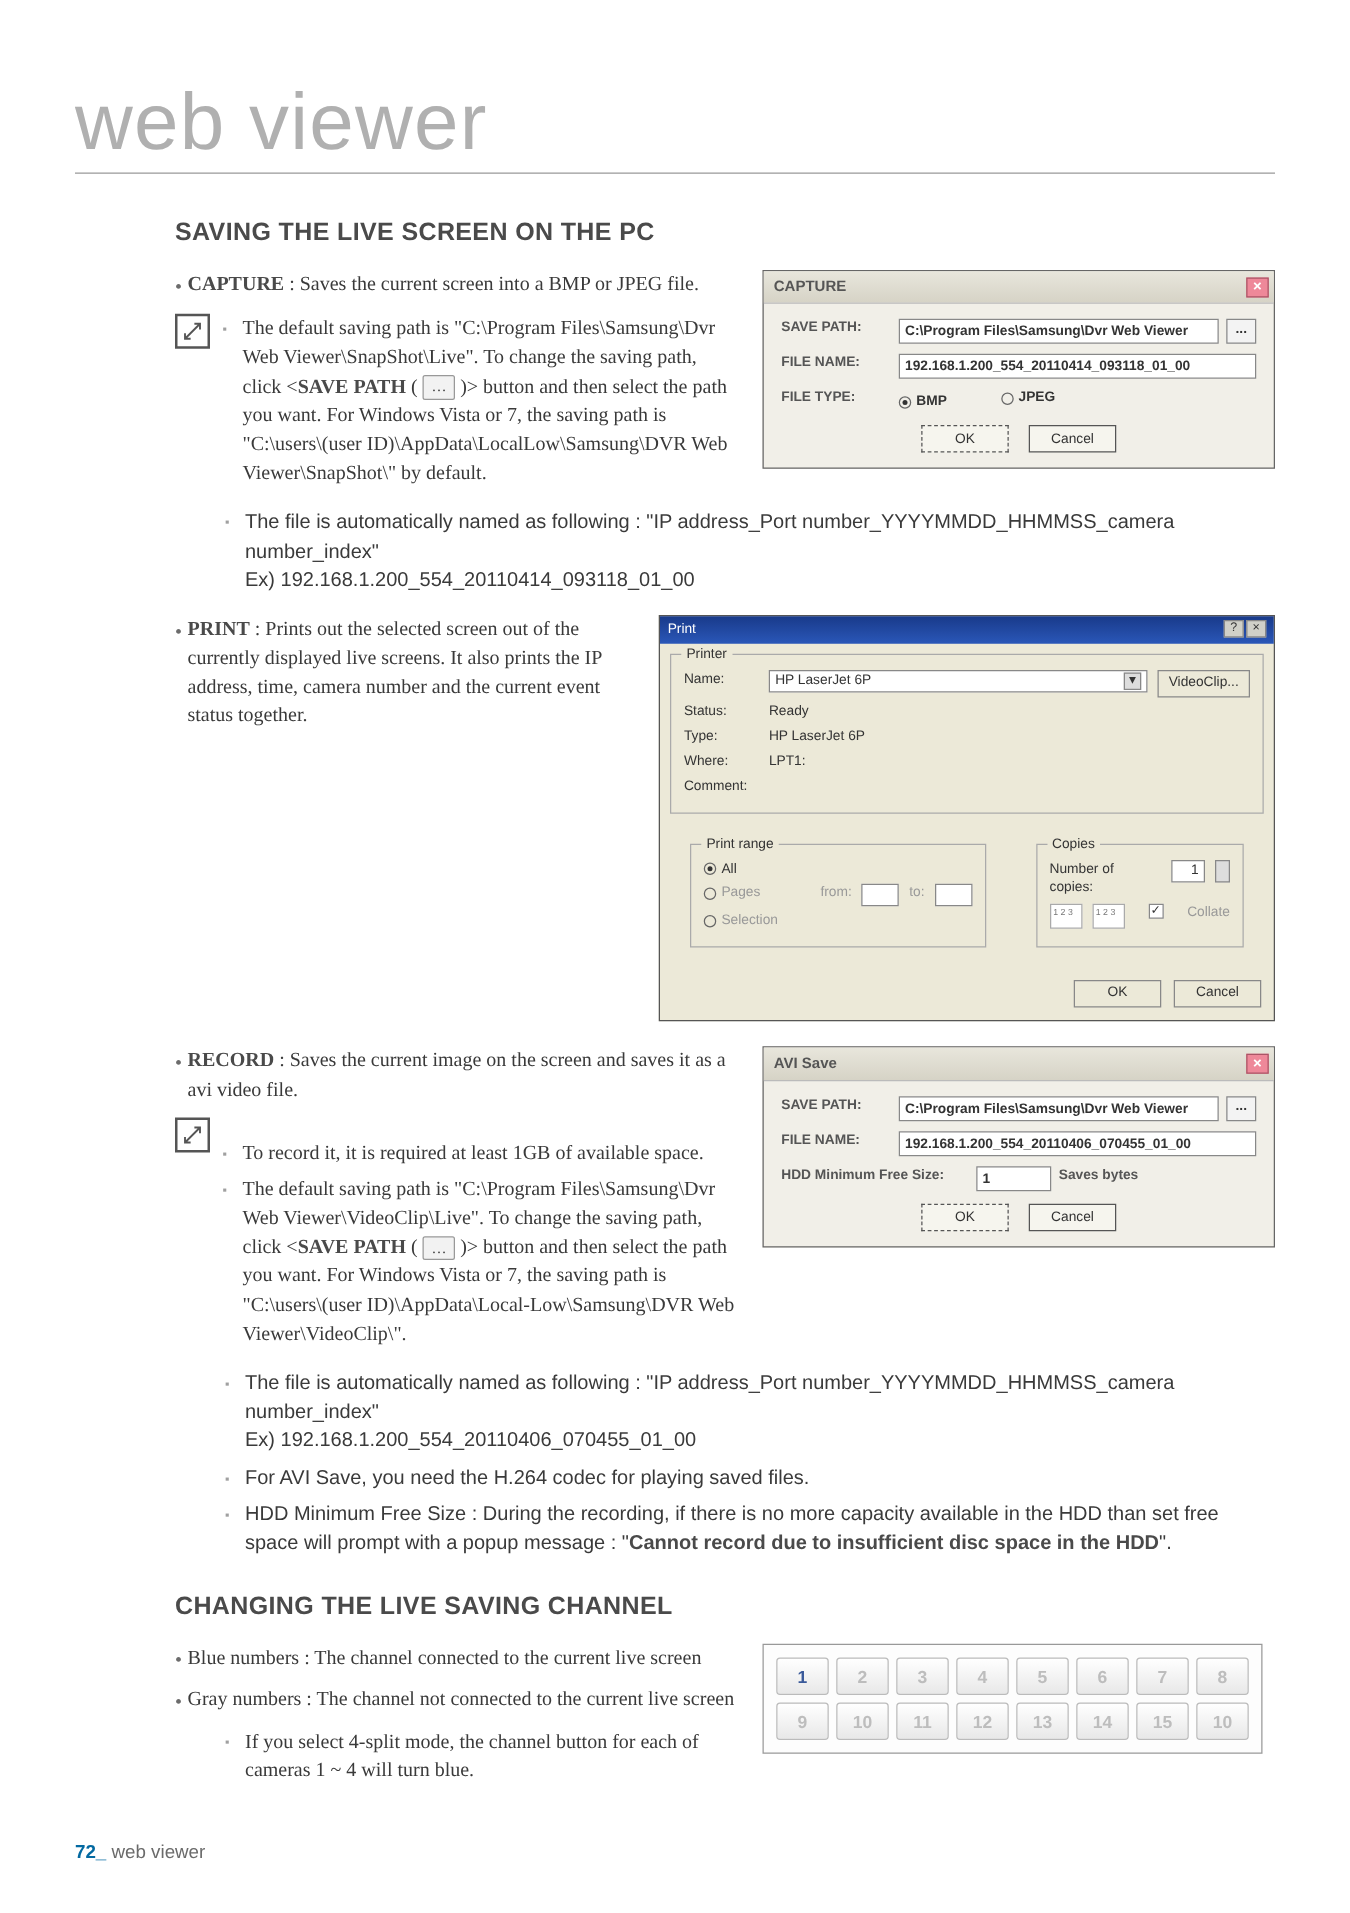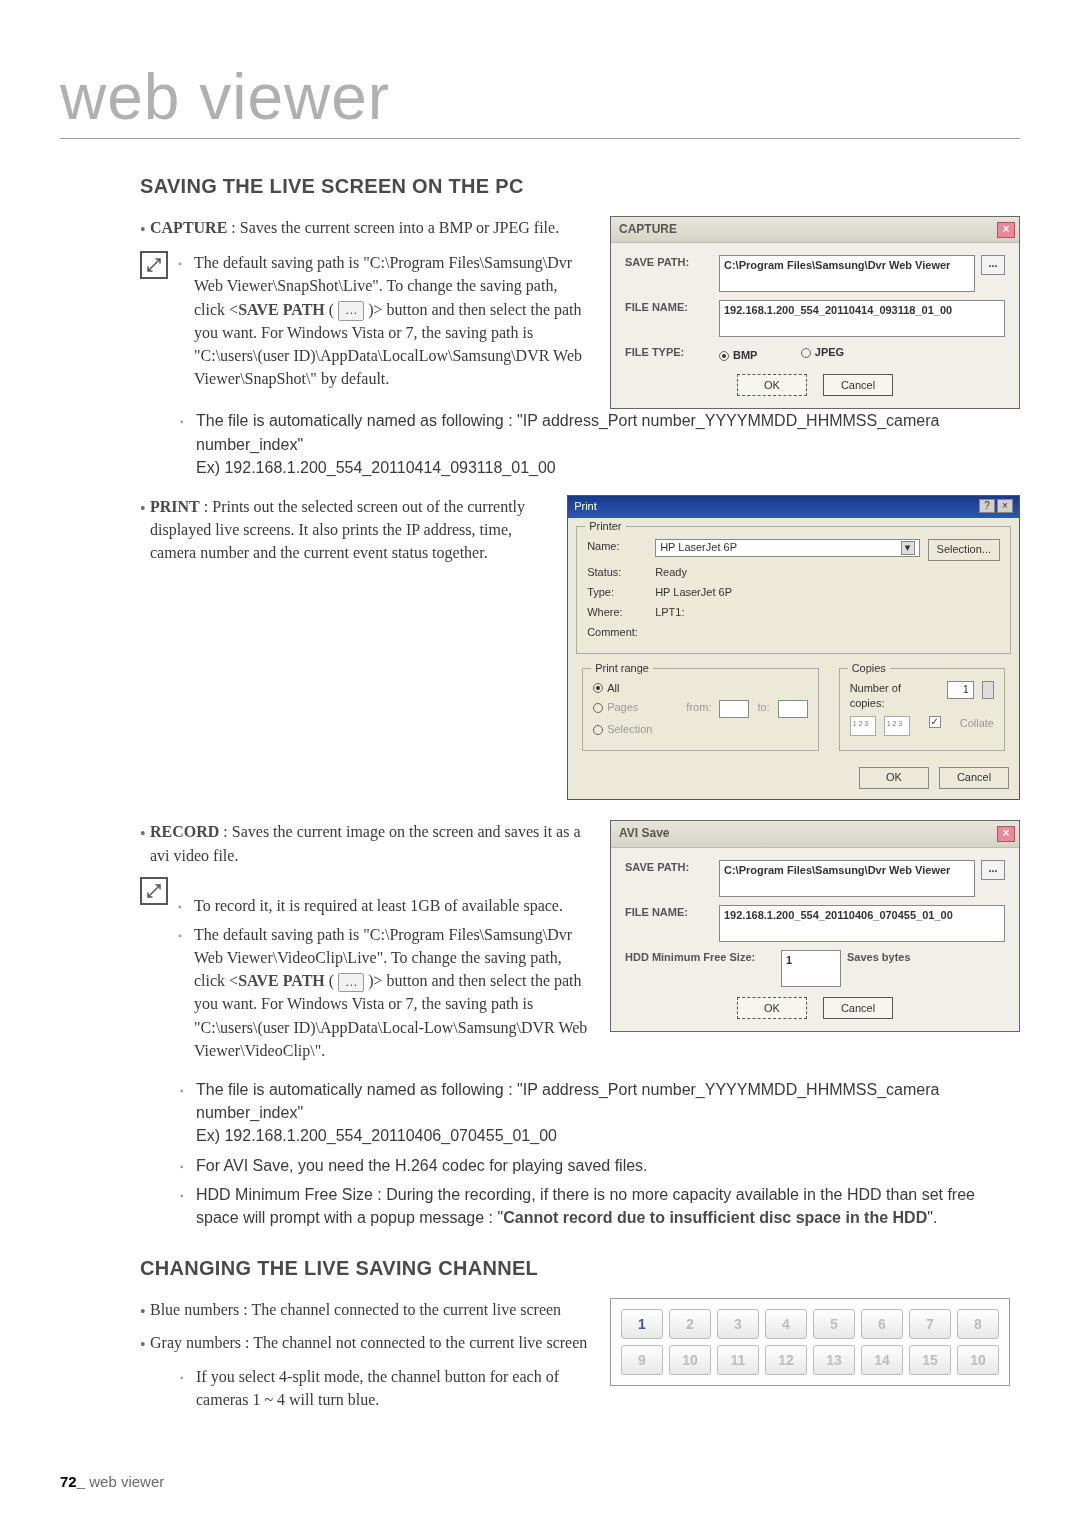--- a/index.html
+++ b/index.html
@@ -64,21 +64,21 @@
     display: flex; justify-content: space-between; align-items: center;
     padding: 4px 4px 4px 8px; font-weight: bold; color: #555; border-bottom: 1px solid #bbb;
   }
   .dlg-close {
     width: 18px; height: 16px; background: #e89; border: 1px solid #a56;
     color: #fff; display: flex; align-items: center; justify-content: center; font-size: 12px;
   }
   .dlg-body { padding: 12px 14px; }
   .dlg-row { display: flex; align-items: flex-start; margin-bottom: 8px; gap: 6px; font-weight: bold; }
   .dlg-label { flex: 0 0 88px; font-size: 11px; color: #555;}
-  .dlg-input { flex: 1; border: 1px solid #888; background: #fff; padding: 2px 4px; font-size: 11px; height: 37px;}
+  .dlg-input { flex: 1; border: 1px solid #888; background: #fff; padding: 2px 4px; font-size: 11px; height: 20px;}
   .dlg-browse { width: 24px; height: 20px; border: 1px solid #888; background: #f3f3f3; text-align:center; font-size: 11px;}
   .dlg-radio { display: inline-flex; align-items: center; gap: 4px; margin-right: 40px; font-size: 11px;}
   .dlg-radio .dot { width: 10px; height: 10px; border: 1px solid #666; border-radius: 50%; display: inline-flex; align-items:center; justify-content:center;}
   .dlg-radio .dot.sel::after { content:""; width:4px;height:4px;background:#333;border-radius:50%;}
   .dlg-btns { display: flex; justify-content: center; gap: 16px; margin-top: 10px; }
   .dlg-btn { min-width: 70px; height: 22px; border: 1px dashed #555; background: #f6f5ee; text-align:center; line-height:20px; font-size:11px;}
   .dlg-btn.solid { border-style: solid; }
 
   
   .print-dlg { border: 1px solid #555; background: #ece9d8; font-family: Tahoma, Arial, sans-serif; font-size: 11px; color:#333;}
@@ -86,21 +86,21 @@
   .print-title-btns { display:flex; gap:2px;}
   .pt-b { width:16px;height:14px;background:#d0d0c8;border:1px solid #888;color:#333;font-size:10px;text-align:center;line-height:12px;}
   .fieldset { border:1px solid #aaa; margin:8px; padding: 8px 10px; position:relative;}
   .fs-legend { position:absolute; top:-8px; left:8px; background:#ece9d8; padding:0 4px; font-size:11px;}
   .print-row { display:flex; align-items:flex-start; gap:8px; margin:4px 0;}
   .print-name { flex:0 0 60px;}
   .print-sel { flex:1; border:1px solid #888; background:#fff; padding:1px 4px; height:18px; display:flex; align-items:center; justify-content:space-between;}
   .drop-arr { width:14px;height:14px;border:1px solid #888;background:#ddd;display:flex;align-items:center;justify-content:center;}
   .p-btn { border:1px solid #888; background:#ece9d8; padding:2px 8px;}
   .print-twocol { display:flex; gap:8px; margin:0 8px;}
-  .print-twocol .fieldset { flex:1; margin:6px;}
+  .print-twocol .fieldset { flex:1; margin:16px;}
   .collate-img { display:inline-block; width:26px;height:20px;border:1px solid #aaa; position:relative; background:#fff;}
   .collate-img::after{content:"1 2 3";font-size:7px;position:absolute;top:2px;left:2px;color:#777;}
   .spin { width:30px;border:1px solid #888;background:#fff;height:18px;text-align:right;padding:0 4px;}
   .spinarr{width:14px;height:18px;border:1px solid #888;background:#ddd;}
   .gray{color:#999;}
   .chk{width:12px;height:12px;border:1px solid #888;display:inline-flex;align-items:center;justify-content:center;background:#fff;}
   .chk.c::after{content:"✓";font-size:10px;}
   .print-bottom{display:flex;justify-content:flex-end;gap:10px;padding:10px;}
 
   
@@ -115,21 +115,21 @@
     font-weight:bold; font-size:14px;
     background: linear-gradient(#fff,#e8e8e8);
   }
   .ch-blue { color:#3a5a9a; }
   .ch-gray { color:#bdbdbd; }
 
   .footer {
     position: absolute; bottom: 40px; left: 60px;
     font-size: 15px; color:#6a6a6a;
   }
-  .footer .pg { font-weight:700; color:#000000;}
+  .footer .pg { font-weight:700; color:#0369a1;}
 </style>
 </head>
 <body>
 
 <div class="page-title">web viewer</div>
 
 <div class="section-heading">SAVING THE LIVE SCREEN ON THE PC</div>
 
 <div class="content">
   <div class="two-col">
@@ -227,21 +227,21 @@
           </div>
         </div>
         <div class="fieldset">
           <div class="fs-legend">Printer</div>
           <div class="print-row">
             <div class="print-name">Name:</div>
             <div class="print-sel">
               <span>HP LaserJet 6P</span>
               <span class="drop-arr">▾</span>
             </div>
-            <div class="p-btn">Selection...</div>
+            <div class="p-btn">VideoClip...</div>
           </div>
           <div class="print-row">
               <div class="print-name">Status:</div>
               <div>Ready</div>
             </div>
           <div class="print-row">
               <div class="print-name">Type:</div>
               <div>HP LaserJet 6P</div>
             </div>
           <div class="print-row">

